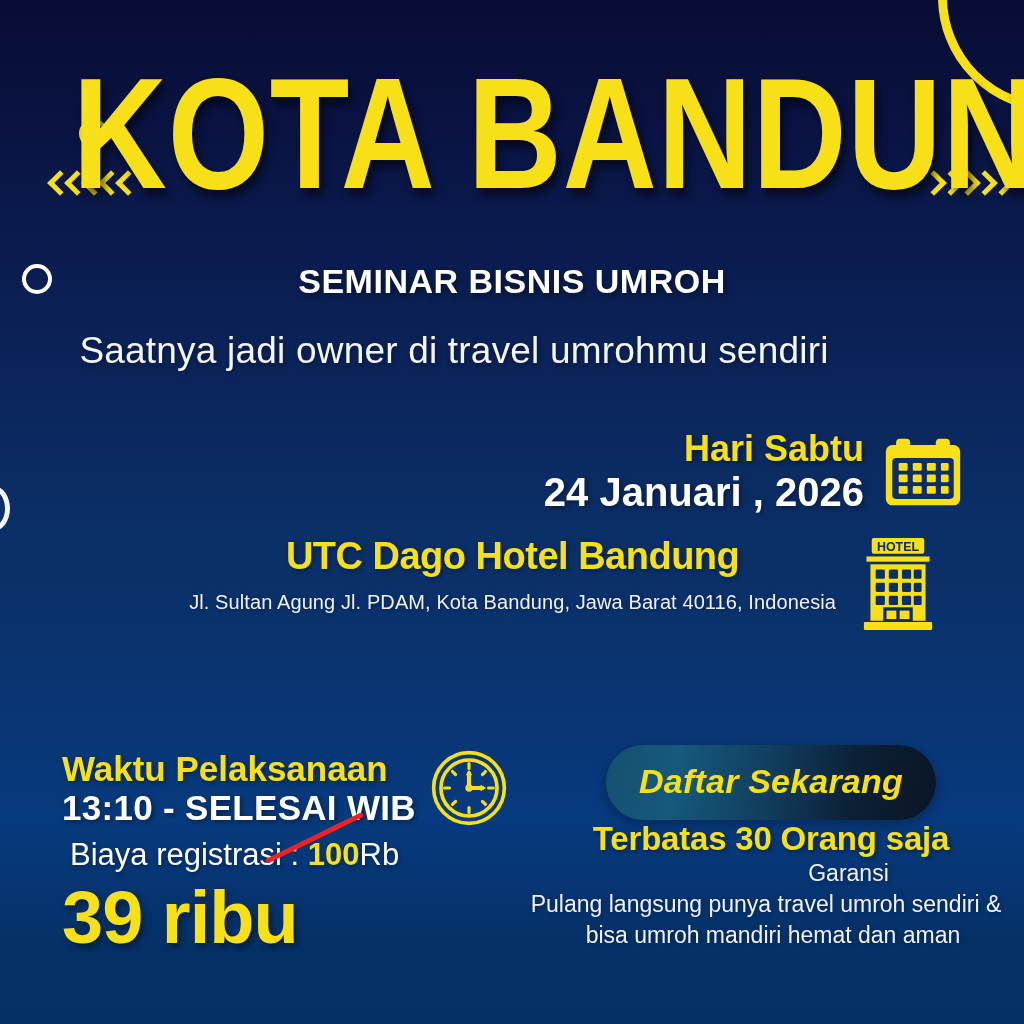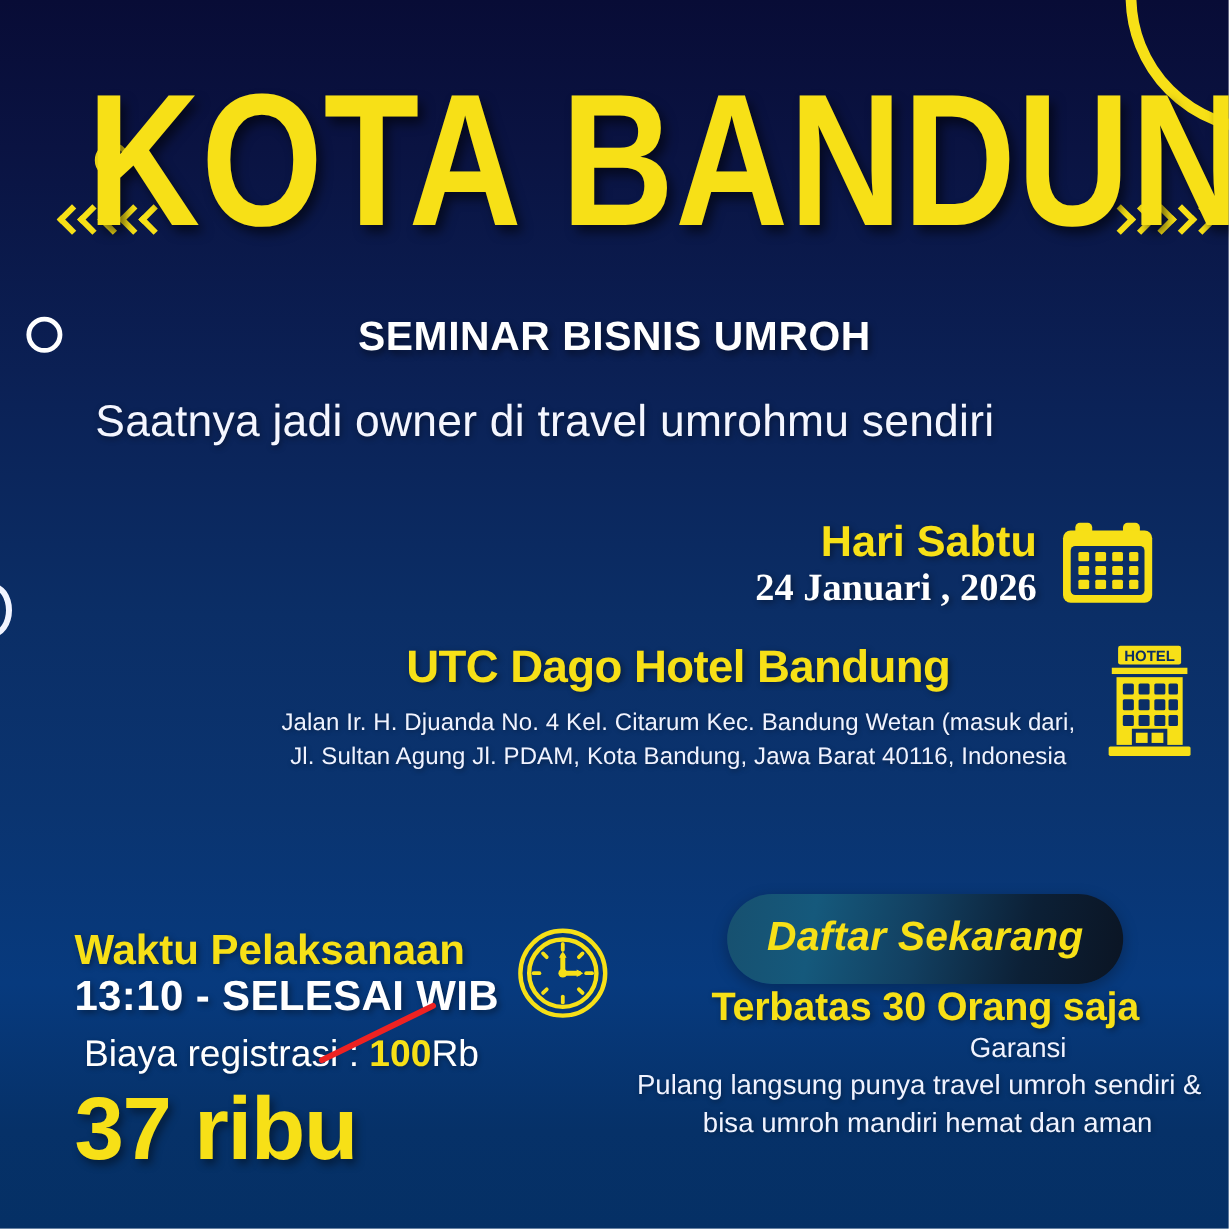--- a/index.html
+++ b/index.html
@@ -126,52 +126,51 @@
     gap:18px;
     padding-right:60px;
   }
   .date-text { text-align:right; }
   .date-day {
     color:#F7E017; font-weight:bold; font-size:36px;
     line-height:1.15;
     text-shadow:2px 2px 5px rgba(0,0,0,0.4);
   }
   .date-full {
-    color:#ffffff; font-weight:bold; font-size:32px;
+    color:#ffffff; font-weight:bold; font-size:40px;
     line-height:1.15;
     text-shadow:2px 2px 5px rgba(0,0,0,0.4);
-    font-family:Liberation Serif, serif;
   }
 
   
   .venue-row {
     position:absolute;
     top:534px; left:0; width:1024px;
     display:flex; align-items:flex-start;
     justify-content:flex-end;
     gap:20px;
-    padding-right:24px;
+    padding-right:84px;
   }
   .venue-text { text-align:center; }
   .venue-name {
     color:#F7E017; font-weight:bold; font-size:38px;
     line-height:1.2;
     letter-spacing:-0.5px;
     text-shadow:2px 2px 5px rgba(0,0,0,0.4);
   }
   .venue-addr {
     color:#f0f3ff; font-size:20px;
     line-height:1.45;
     margin-top:8px;
     letter-spacing:0.1px;
     text-shadow:1px 1px 4px rgba(0,0,0,0.35);
   }
 
   
-  .time-block { position:absolute; top:772px; left:62px; }
+  .time-block { position:absolute; top:749px; left:62px; }
   .time-head {
     display:flex; align-items:center; gap:14px;
   }
   .time-label {
     color:#F7E017; font-weight:bold; font-size:35px;
     line-height:1.12;
     text-shadow:2px 2px 5px rgba(0,0,0,0.4);
   }
   .time-value {
     color:#ffffff; font-weight:bold; font-size:35px;
@@ -307,21 +306,20 @@
         <rect x="35" y="43" width="7" height="6" rx="1"></rect>
         <rect x="46" y="43" width="6" height="6" rx="1"></rect>
       </g>
     </svg>
   </div>
 
   <div class="venue-row">
     <div class="venue-text">
       <div class="venue-name">UTC Dago Hotel Bandung</div>
       <div class="venue-addr">
-        <div>Jalan Ir. H. Djuanda No. 4 Kel. Citarum Kec. Bandung Wetan (masuk dari,</div>
         <div>Jl. Sultan Agung Jl. PDAM, Kota Bandung, Jawa Barat 40116, Indonesia</div>
       </div>
     </div>
     <svg class="icon" width="84" height="100" viewBox="0 0 64 76">
       <rect x="12" y="3" width="40" height="12" rx="1.5" fill="#F7E017"></rect>
       <text x="32" y="12.6" text-anchor="middle" font-family="Liberation Sans, sans-serif" font-size="9.5" font-weight="bold" fill="#0B2E66">HOTEL</text>
       <rect x="8" y="17" width="48" height="4" fill="#F7E017"></rect>
       <rect x="11" y="23" width="42" height="43" fill="#F7E017"></rect>
       <g fill="#0B2E66">
         <rect x="15" y="27" width="7" height="7" rx="1"></rect>
@@ -368,21 +366,21 @@
         <polygon points="46,32 41.5,29.4 41.5,34.6" fill="#F7E017"></polygon>
         <circle cx="32" cy="32" r="3" fill="#F7E017"></circle>
       </svg>
     </div>
 
     <div class="price-line">
       <span>Biaya registrasi : </span><span class="price-old">100</span><span>Rb</span>
       <span class="strike"></span>
     </div>
 
-    <div class="price-new">37 ribu</div>
+    <div class="price-new">39 ribu</div>
   </div>
 
   <div class="cta-block">
     <div class="cta-button">Daftar Sekarang</div>
     <div class="cta-limit">Terbatas 30 Orang saja</div>
     <div class="cta-guarantee">
       <div class="cta-g-line1">Garansi</div>
       <div class="cta-g-line2">Pulang langsung punya travel umroh sendiri &amp;</div>
       <div class="cta-g-line3">bisa umroh mandiri hemat dan aman</div>
     </div>

